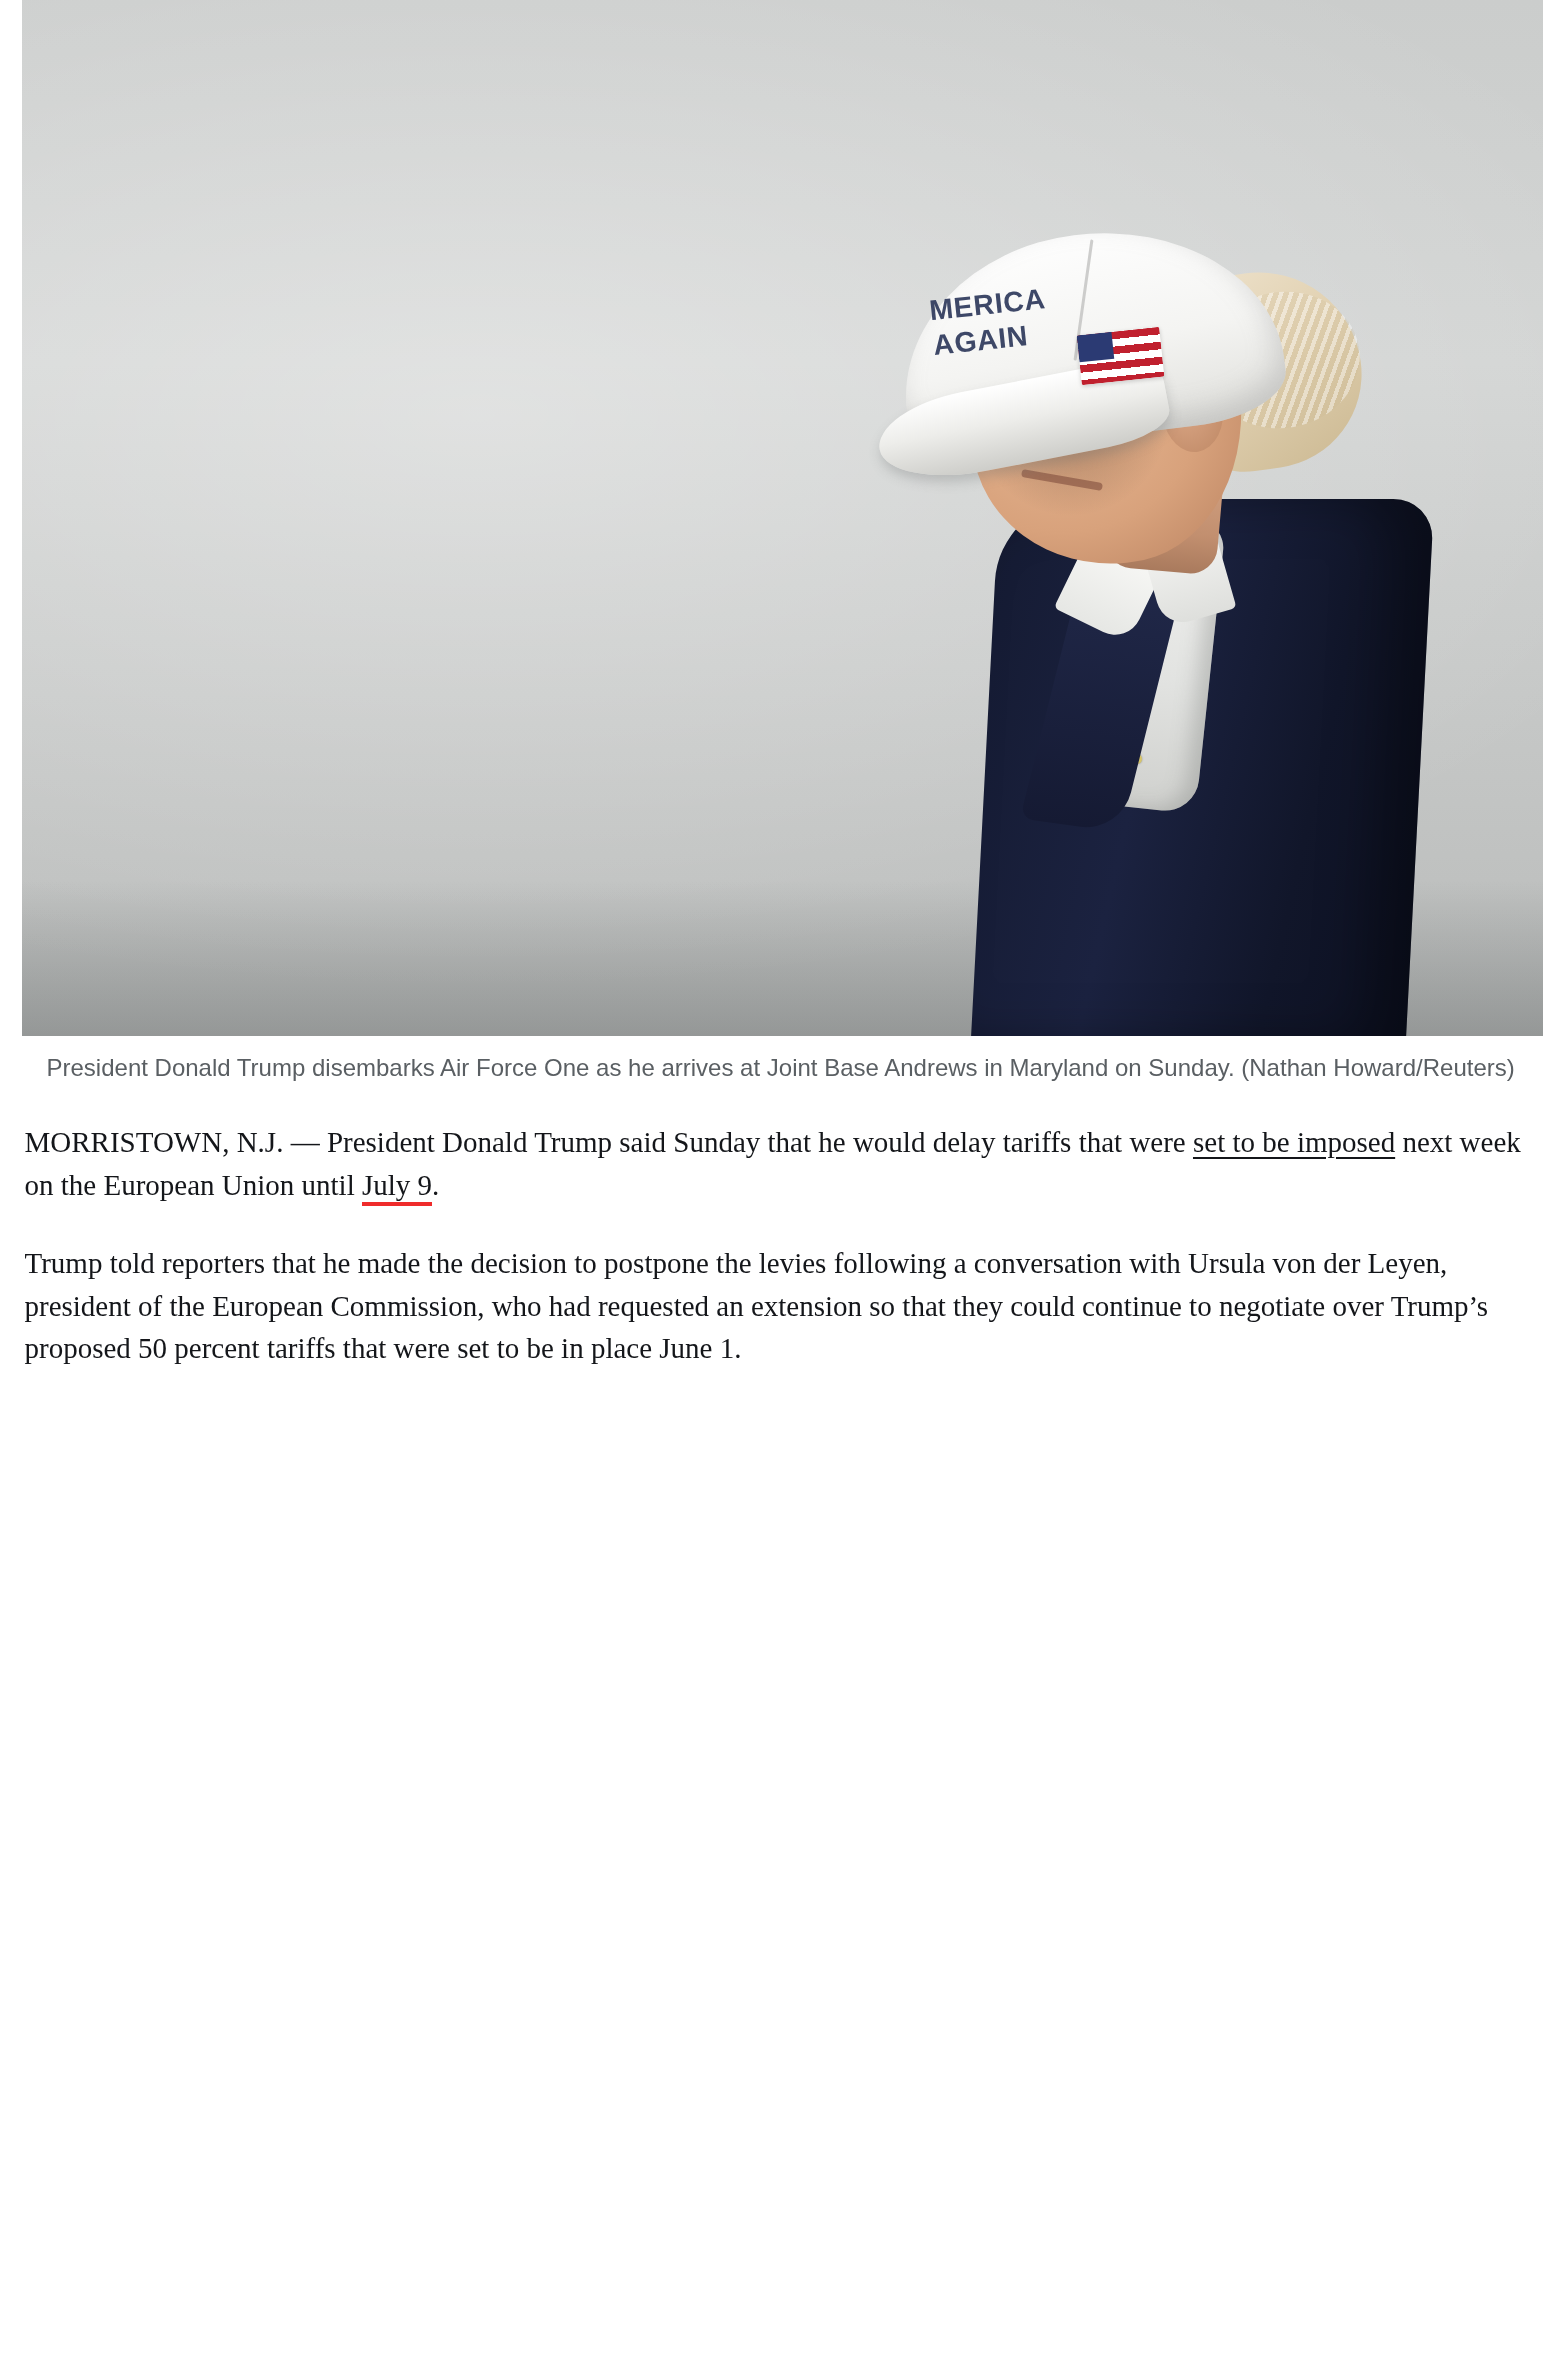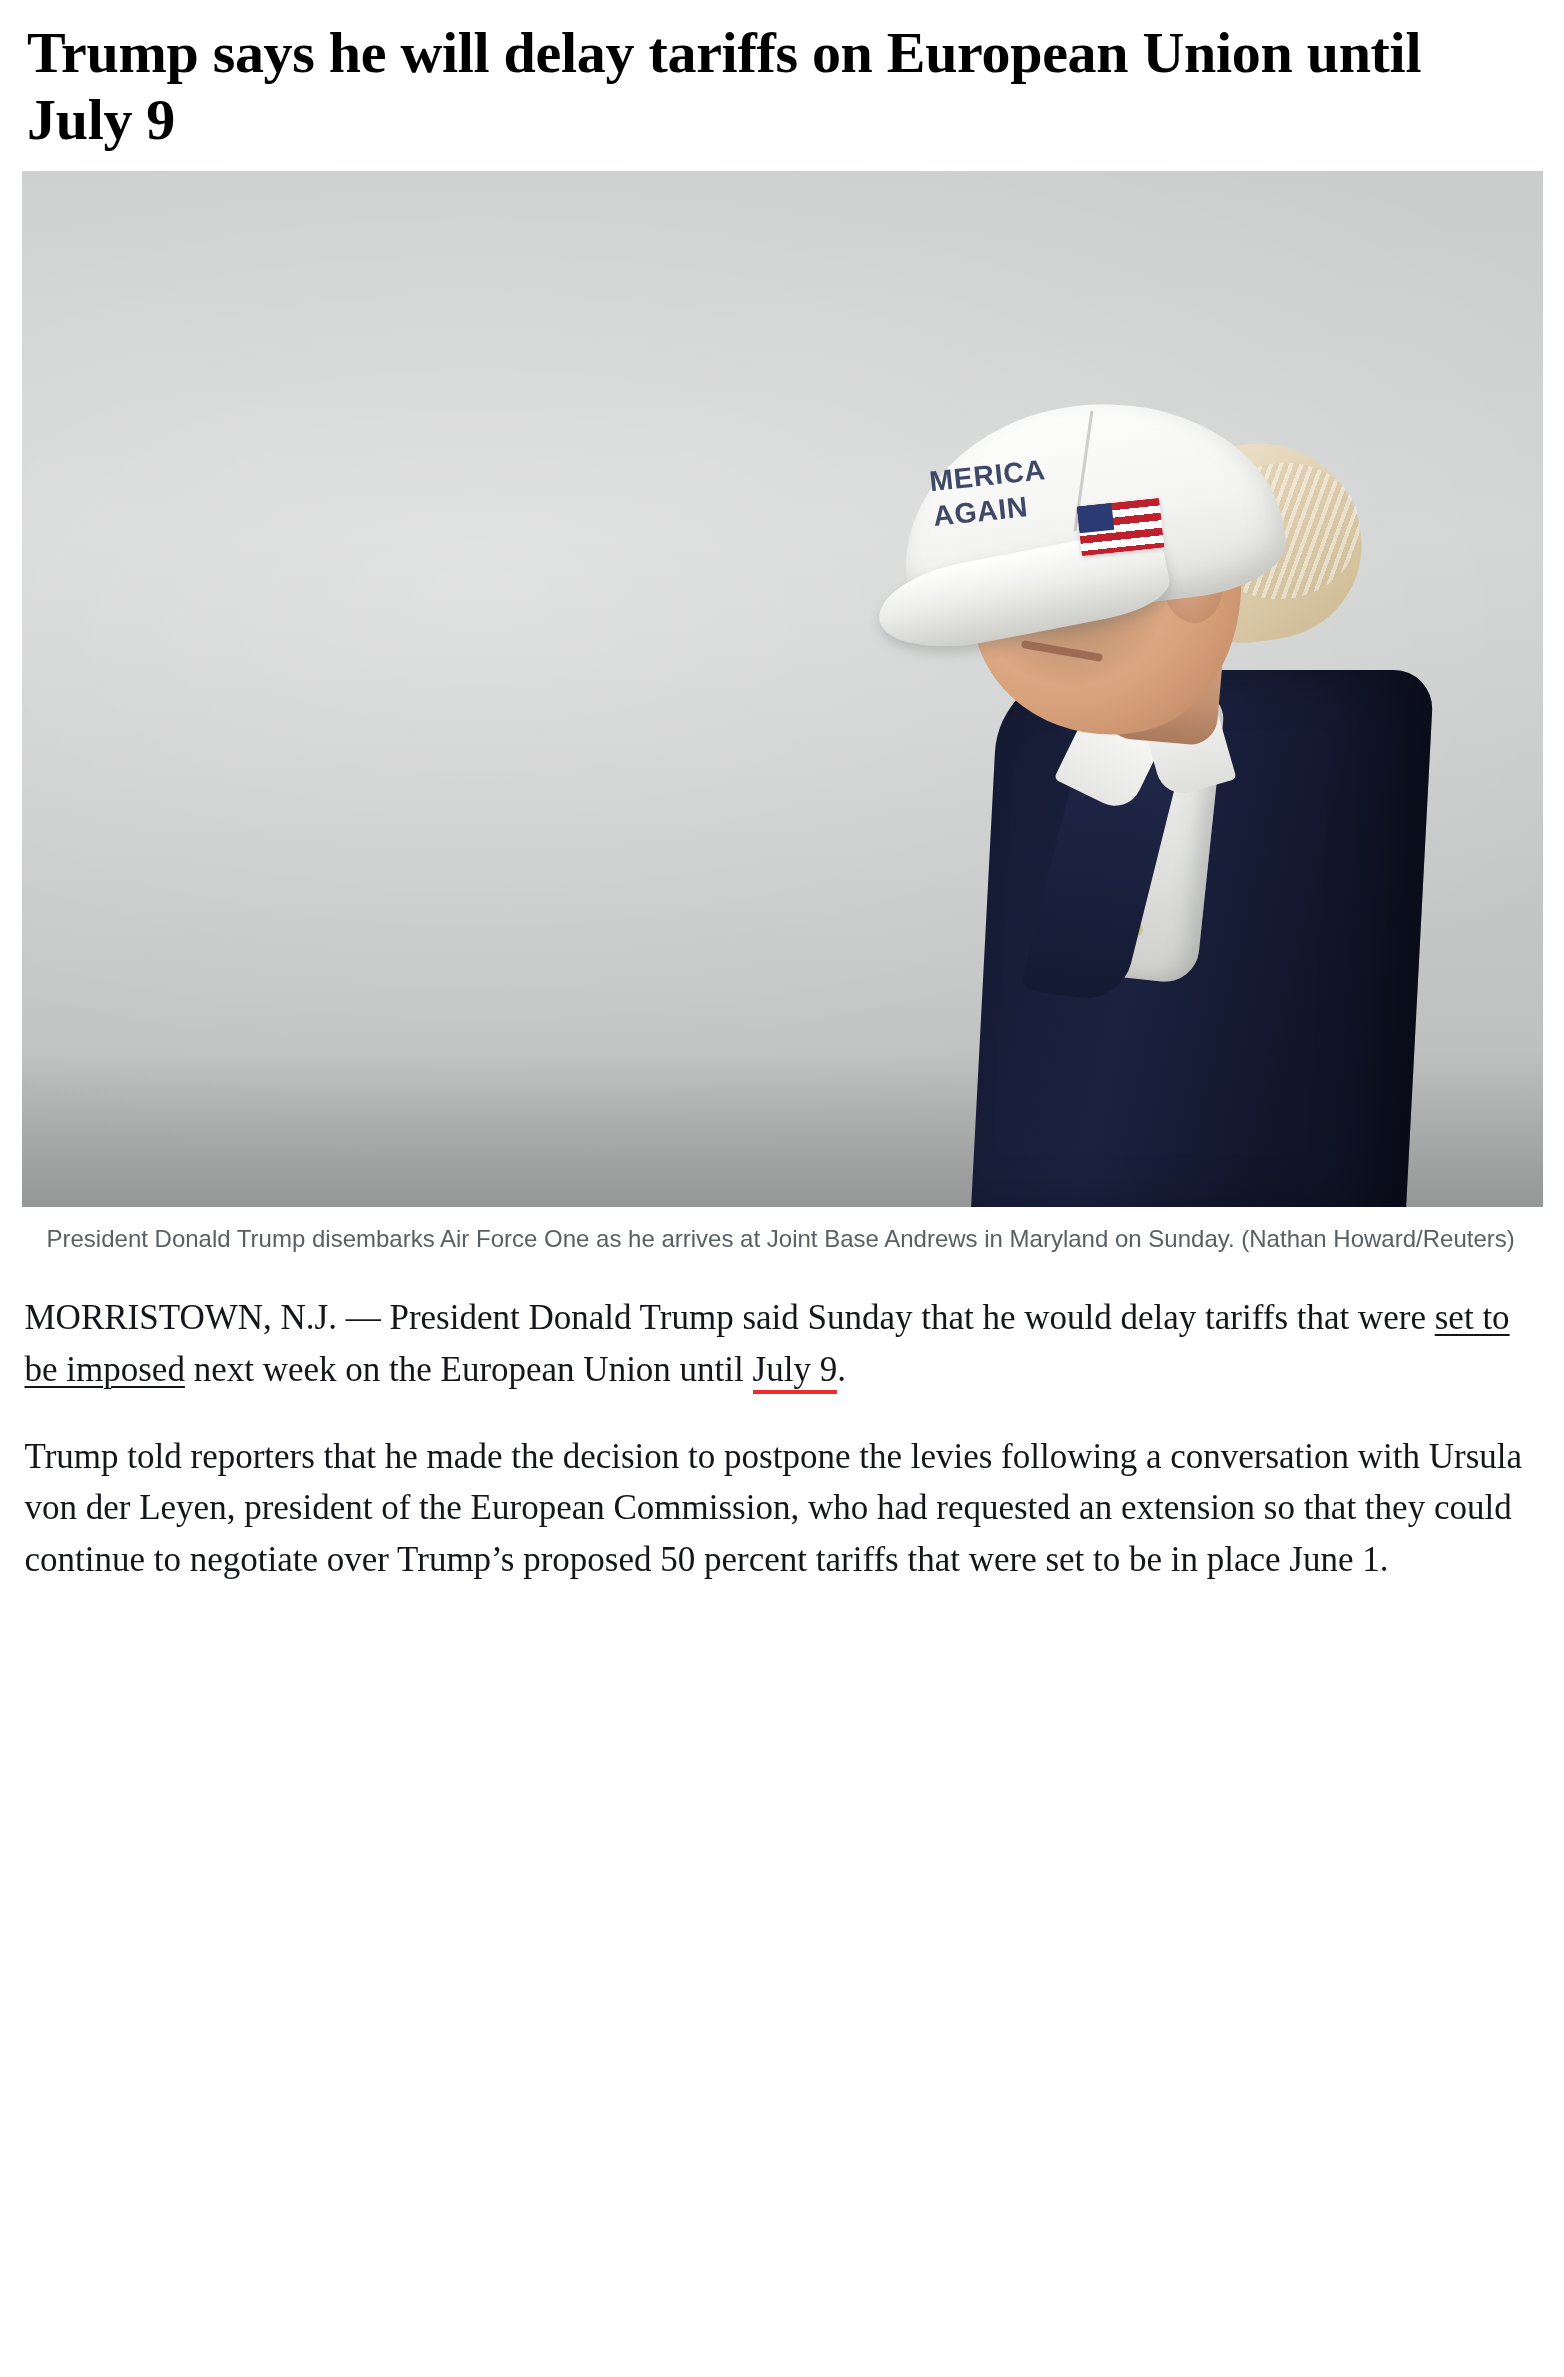--- a/index.html
+++ b/index.html
@@ -256,42 +256,41 @@
     line-height: 1.45;
     color: #5a5f63;
     max-width: 1495px;
   }
   .article {
     margin: 35px 24.5px 0 24.5px;
     max-width: 1515px;
   }
   .article p {
     font-family: "Liberation Serif", serif;
-    font-size: 35px;
+    font-size: 29px;
     line-height: 1.48;
     color: #14161a;
     margin: 0 0 35px 0;
   }
   .link {
     text-decoration: underline;
     text-underline-offset: 4.8px;
     text-decoration-thickness: 2px;
     color: #14161a;
   }
   .hl-red {
     border-bottom: 4.1px solid #ef2b2b;
     padding-bottom: 1.4px;
   }
 </style>
 </head>
 <body>
 
 <div class="page">
 
-  <h1 class="headline">Trump says he will delay tariffs on European Union until July 9</h1>
 
   <figure class="figure">
     <div class="photo">
       <div class="bg-wash"></div>
       <div class="ground-shadow"></div>
 
       <div class="body-suit"></div>
       <div class="shirt"></div>
       <div class="shirt-button" style="left:1114px; top:666px;"></div>
       <div class="shirt-button" style="left:1110px; top:754px;"></div>

